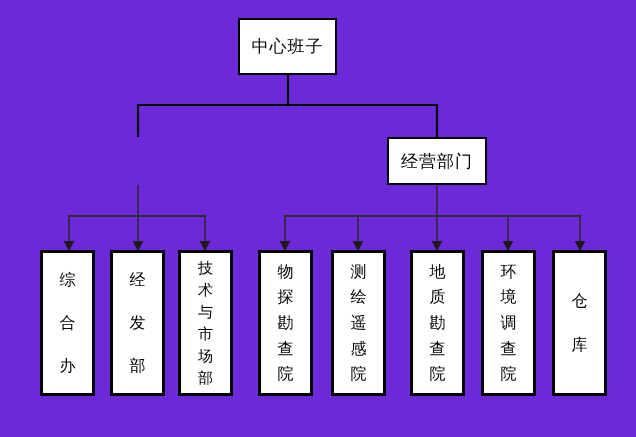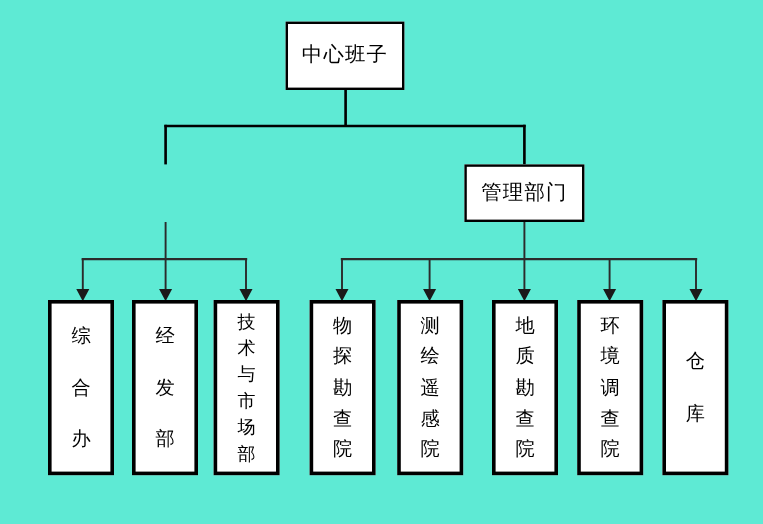--- a/index.html
+++ b/index.html
@@ -8,21 +8,21 @@
     padding: 0;
     background: #ffffff;
   }
   body {
     font-family: "DejaVu Sans", "Liberation Sans", sans-serif;
   }
   #chart-canvas {
     position: relative;
     width: 636px;
     height: 437px;
-    background: #5eead4;
+    background: #6d28d9;
     overflow: hidden;
   }
   .svg-layer {
     position: absolute;
     left: 0;
     top: 0;
     width: 636px;
     height: 437px;
   }
   .node {
@@ -111,21 +111,21 @@
       <line x1="580" y1="216" x2="580" y2="246" stroke-width="1.6" marker-end="url(#arrowhead)"></line>
     </g>
   </svg>
 
   <div class="node node-root" style="left:238px; top:18px; width:99px; height:57px;">
     <span class="node-label-h">中心班子</span>
   </div>
 
 
   <div class="node node-mid" style="left:387px; top:137px; width:100px; height:48px;">
-    <span class="node-label-h">管理部门</span>
+    <span class="node-label-h">经营部门</span>
   </div>
 
   <div class="node node-leaf" style="left:40px; top:250px; width:55px; height:146px;">
     <div class="node-label-v">
         <span class="vchar">综</span>
         <span class="vchar">合</span>
         <span class="vchar">办</span>
       </div>
   </div>
 

